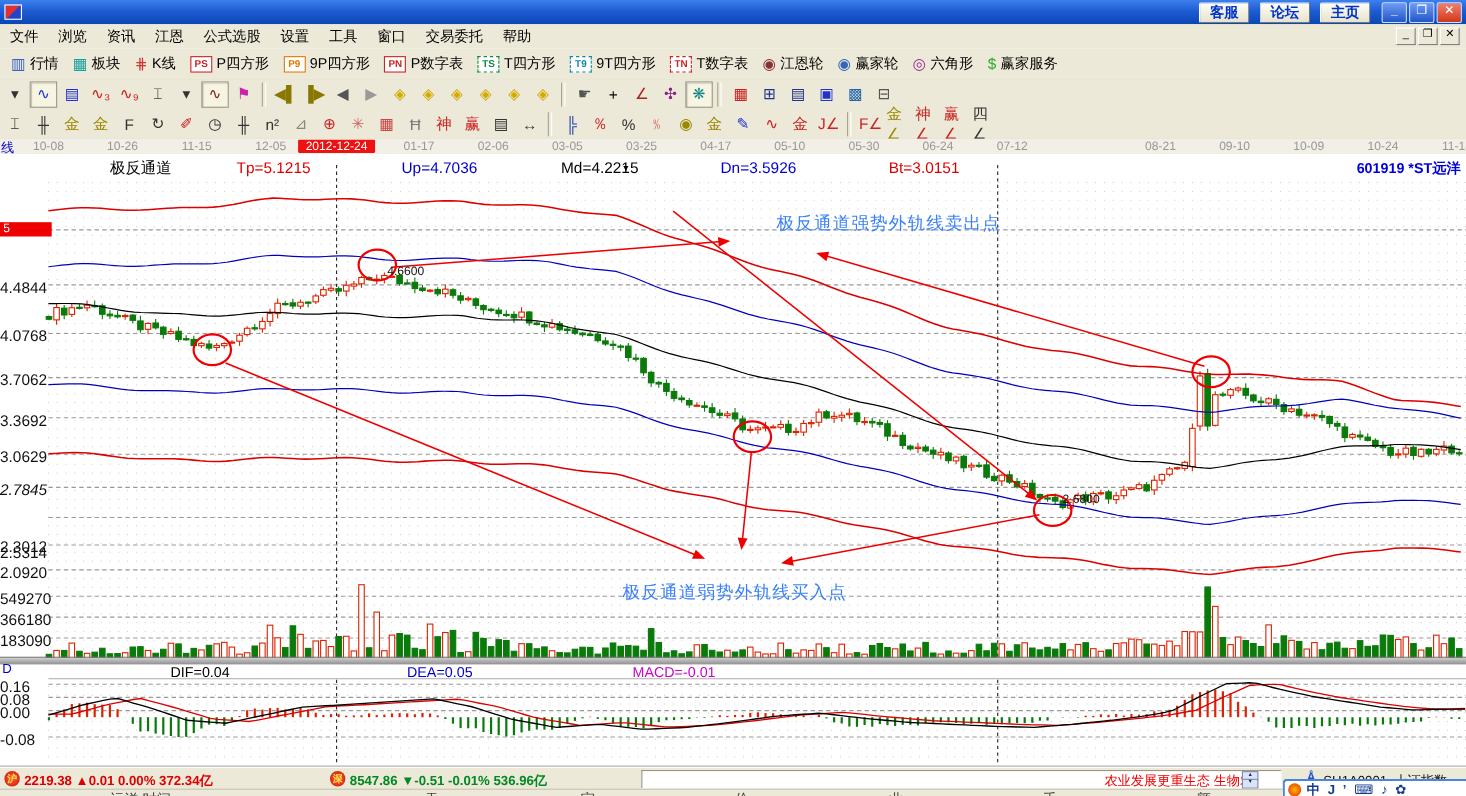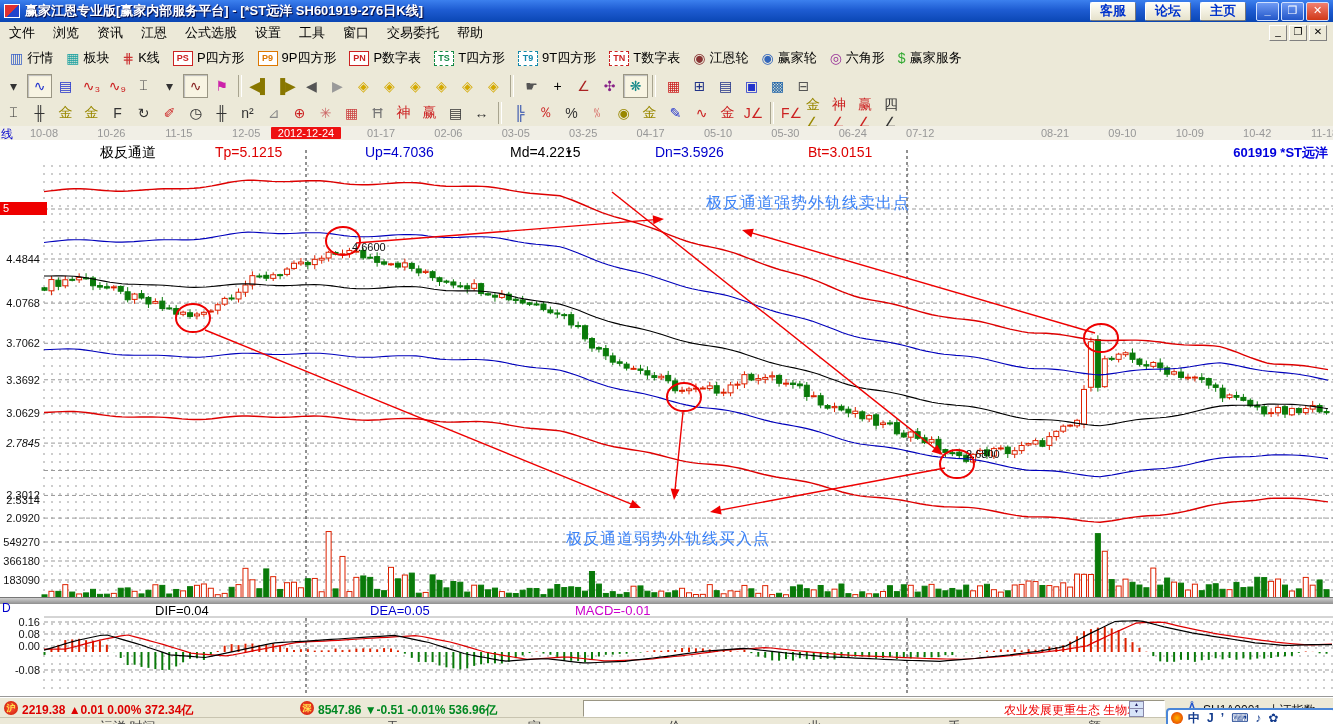--- a/index.html
+++ b/index.html
@@ -34,21 +34,21 @@
   .ibtn{width:23px;height:22px;margin-left:1px;display:flex;align-items:center;justify-content:center;font-size:14px;border:1px solid transparent;}
   .ibtn.sel{background:#f8f4e2;border:1px solid #9a9684;box-shadow:inset 1px 1px 1px #bbb;}
   .vsep{width:2px;height:22px;margin:0 4px;border-left:1px solid #a8a48f;border-right:1px solid #fff;}
   
   #daterow{position:absolute;left:0;top:126px;width:1333px;height:14px;background:#f1efe6;border-bottom:1px solid #a8a8a8;}
   .dlabel{position:absolute;top:1px;width:70px;text-align:center;font-size:11px;color:#979797;}
   .dlabel.hl{background:#ee1111;color:#fff;border-radius:1px;}
   
   #chart{position:absolute;left:0;top:140px;width:1333px;height:557px;background:#fff;}
   .dots{position:absolute;background-image:radial-gradient(circle,#c9c9c9 0.7px,rgba(0,0,0,0) 0.8px);background-size:8px 8px;}
-  .axlab{position:absolute;width:40px;text-align:right;font-size:11px;color:#111;}
+  .axlab{position:absolute;width:40px;font-size:14px;color:#111;}
   .ind{position:absolute;top:4px;font-size:14px;white-space:nowrap;}
   .mark{position:absolute;font-size:11px;color:#111;}
   .note{position:absolute;font-size:16px;color:#3b82f6;letter-spacing:1px;white-space:nowrap;}
   #divider{position:absolute;left:0;top:457px;width:1333px;height:6px;background:linear-gradient(#cfcfcf,#8f8f8f);border-top:1px solid #777;}
   .fragment{color:#0000cc;font-size:12px;}
   
   #statusbar{position:absolute;left:0;top:697px;width:1333px;height:20px;background:#ece9d8;border-top:1px solid #fff;box-shadow:0 -1px 0 #999;}
   .badge{position:absolute;top:3px;width:14px;height:14px;border-radius:50%;background:radial-gradient(#ff5a3c,#c81400);
     color:#ffe24a;font-size:9px;font-weight:bold;text-align:center;line-height:14px;}
   .sbtext{position:absolute;top:4px;font-size:12px;font-weight:bold;white-space:nowrap;}
@@ -65,21 +65,20 @@
     border-radius:4px 4px 0 0;display:flex;align-items:center;overflow:hidden;}
   #imelogo{width:12px;height:12px;border-radius:50%;background:radial-gradient(#ffb400,#e02800);margin:0 5px 0 3px;}
   .imeglyph{color:#123a8c;font-weight:bold;font-size:12px;margin-right:7px;}
 </style>
 </head>
 <body>
 
 <div id="app">
   <div id="titlebar">
     <div id="title-icon"></div>
-    <div id="title-text">赢家江恩专业版[赢家内部服务平台] - [*ST远洋  SH601919-276日K线]</div>
     <div style="flex:1"></div>
     <div id="linkbtns" style="display:flex;margin-right:8px;">
         <div class="linkbtn">客服</div>
         <div class="linkbtn">论坛</div>
         <div class="linkbtn">主页</div>
       </div>
     <div id="winbtns" style="display:flex;margin-right:4px;">
         <div class="winbtn">_</div>
         <div class="winbtn">❐</div>
         <div class="winbtn close">✕</div>
@@ -248,21 +247,21 @@
       <div class="dlabel" style="left: 548.2px;">03-25</div>
       <div class="dlabel" style="left: 615.6px;">04-17</div>
       <div class="dlabel" style="left: 683px;">05-10</div>
       <div class="dlabel" style="left: 750.4px;">05-30</div>
       <div class="dlabel" style="left: 817.8px;">06-24</div>
       <div class="dlabel" style="left: 885.2px;">07-12</div>
       <div class="dlabel" style="left: 952.6px; margin-top: 20px;">08-01</div>
       <div class="dlabel" style="left: 1020px;">08-21</div>
       <div class="dlabel" style="left: 1087.4px;">09-10</div>
       <div class="dlabel" style="left: 1154.8px;">10-09</div>
-      <div class="dlabel" style="left: 1222.2px;">10-42</div>
+      <div class="dlabel" style="left: 1222.2px;">10-24</div>
       <div class="dlabel" style="left: 1289.6px;">11-18</div>
     </div>
 
   <div id="chart">
     <div class="dots" style="left:40px;top:22px;width:1293px;height:434px;"></div>
     <div class="dots" style="left:40px;top:480px;width:1293px;height:74px;"></div>
     <svg id="svg" width="1333" height="557" viewBox="0 140 1333 557" style="position:absolute;left:0;top:0;">
         <g>
           <line x1="44" y1="259" x2="1333" y2="259" stroke="#999" stroke-width="1" stroke-dasharray="4 3"></line>
           <line x1="44" y1="303.14307999999994" x2="1333" y2="303.14307999999994" stroke="#999" stroke-width="1" stroke-dasharray="4 3"></line>

